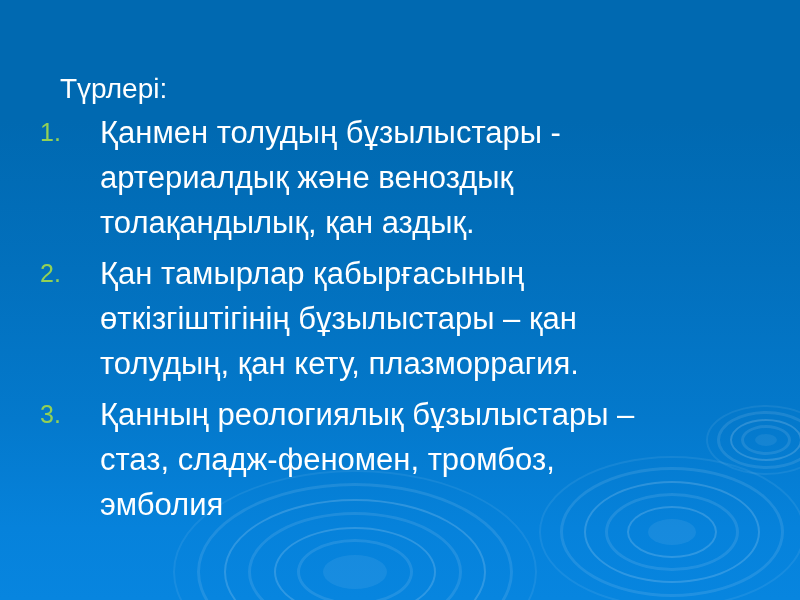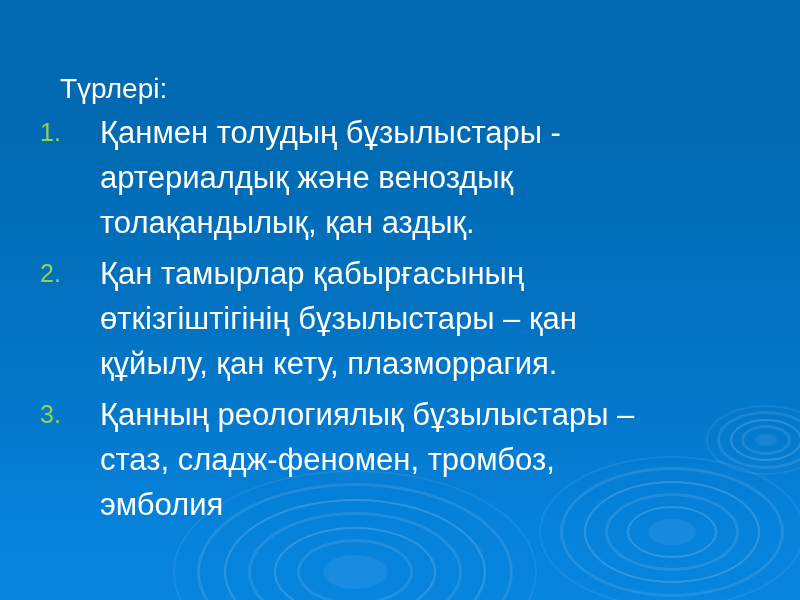--- a/index.html
+++ b/index.html
@@ -168,21 +168,21 @@
         <span class="marker">1.</span>
         <span class="body">Қанмен толудың бұзылыстары -
 артериалдық және веноздық
 толақандылық, қан аздық.</span>
       </li>
 
       <li>
         <span class="marker">2.</span>
         <span class="body">Қан тамырлар қабырғасының
 өткізгіштігінің бұзылыстары – қан
-құйылу, қан кету, плазморрагия.</span>
+толудың, қан кету, плазморрагия.</span>
       </li>
 
       <li>
         <span class="marker">3.</span>
         <span class="body">Қанның реологиялық бұзылыстары –
 стаз, сладж-феномен, тромбоз,
 эмболия</span>
       </li>
 
     </ol>

